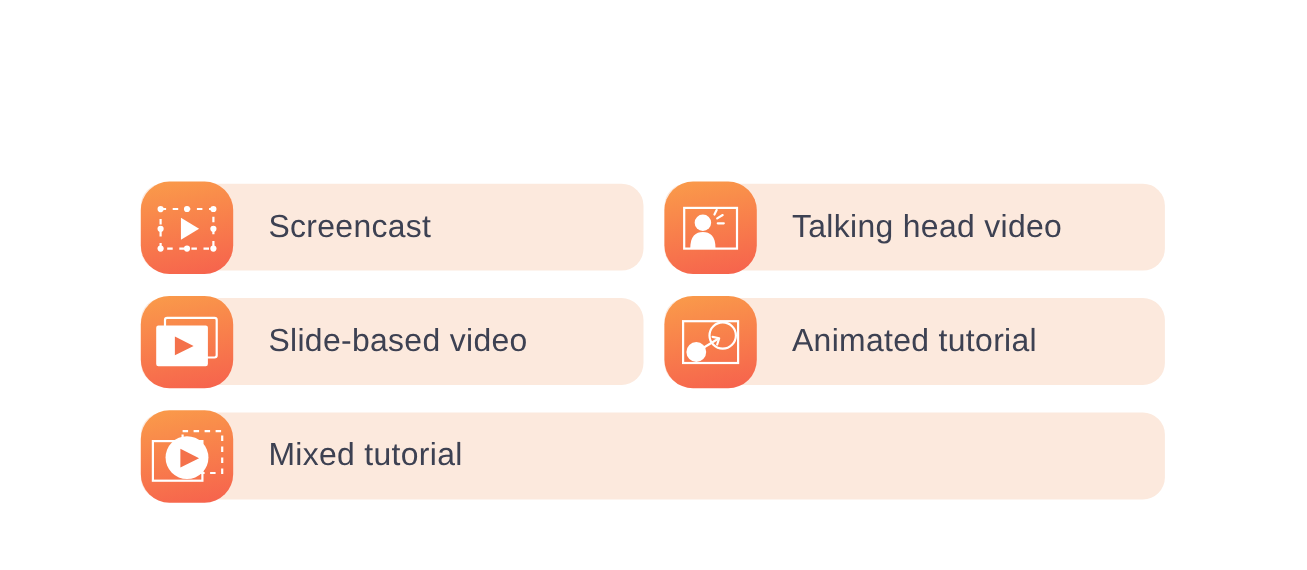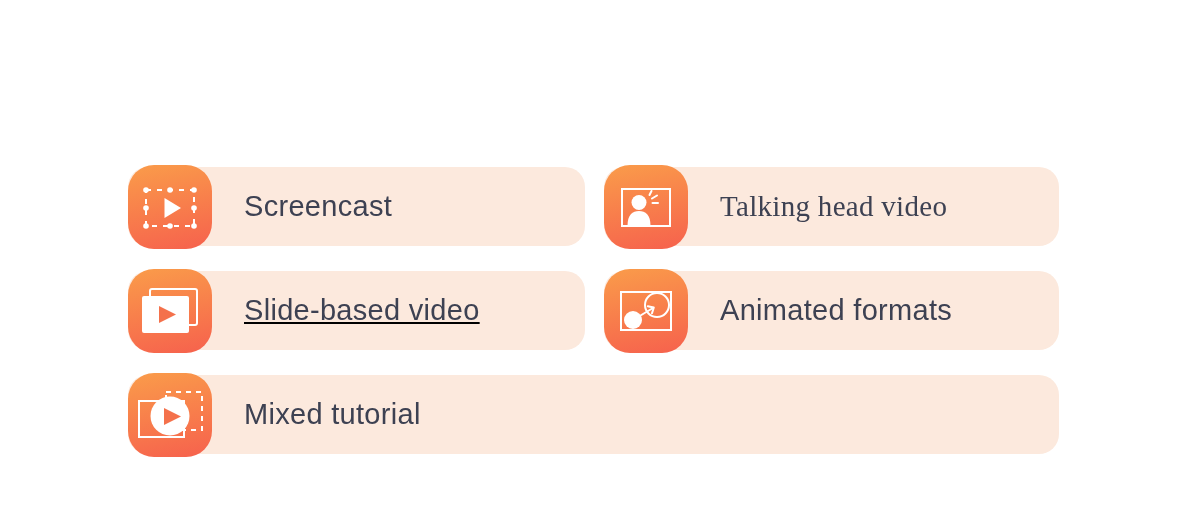--- a/index.html
+++ b/index.html
@@ -25,22 +25,22 @@
   .card {
     position: absolute;
     height: 79px;
     border-radius: 20px;
     background: var(--card-bg);
     display: flex;
     align-items: center;
     cursor: pointer;
   }
   .card-1 { left: 128px; top: 167px; width: 457px; }
-  .card-2 { left: 604px; top: 167px; width: 455px; font-family: Liberation Serif, serif; }
-  .card-3 { left: 128px; top: 271px; width: 457px; text-decoration: underline; }
+  .card-2 { left: 604px; top: 167px; width: 455px; }
+  .card-3 { left: 128px; top: 271px; width: 457px; }
   .card-4 { left: 604px; top: 271px; width: 455px; }
   .card-5 { left: 128px; top: 375px; width: 931px; }
 
   .icon-badge {
     position: absolute;
     left: 0;
     top: 50%;
     transform: translateY(-50%);
     width: 84px;
     height: 84px;
@@ -123,21 +123,21 @@
   <div class="card card-4">
     <div class="icon-badge">
       <svg viewBox="0 0 84 84" fill="none">
         <rect x="17" y="23" width="50" height="38" stroke="#FFFFFF" stroke-width="2" fill="none"></rect>
         <circle cx="53" cy="36" r="12" stroke="#FFFFFF" stroke-width="2" fill="none"></circle>
         <circle cx="29" cy="51" r="9" fill="#FFFFFF"></circle>
         <line x1="34" y1="48" x2="49" y2="39" stroke="#FFFFFF" stroke-width="2"></line>
         <path d="M43.8 37.2 L49.8 38.5 L48 44.2" stroke="#FFFFFF" stroke-width="2" fill="none" stroke-linecap="round" stroke-linejoin="round"></path>
       </svg>
     </div>
-    <span class="card-label">Animated formats</span>
+    <span class="card-label">Animated tutorial</span>
   </div>
 
   <div class="card card-5">
     <div class="icon-badge">
       <svg viewBox="0 0 84 84" fill="none">
         <rect x="11" y="28" width="45" height="36" stroke="#FFFFFF" stroke-width="2" fill="none"></rect>
         <rect x="38" y="19" width="36" height="38" stroke="#FFFFFF" stroke-width="2" stroke-dasharray="5 5" fill="none"></rect>
         <circle cx="42" cy="43" r="19.5" fill="#FFFFFF"></circle>
         <path d="M36 35 L53 43.5 L36 52 Z" fill="#F4714B"></path>
       </svg>

